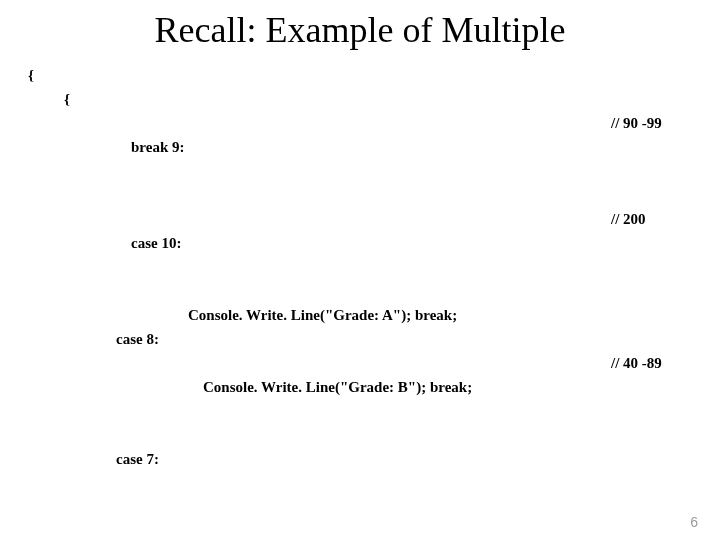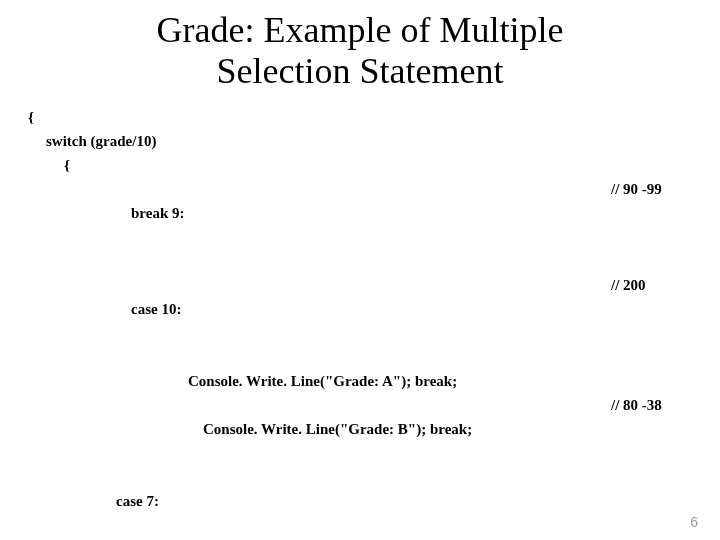--- a/index.html
+++ b/index.html
@@ -44,41 +44,40 @@
     right: 22px;
     font-size: 14px;
     color: #9a9a9a;
     font-family: Arial, sans-serif;
   }
 </style>
 </head>
 <body>
 
 <div class="title">
-  <span>Grade: Example of Multiple</span><br>
-  <span>Selection Statement</span>
+  <span>Recall: Example of Multiple</span><br>
 </div>
 
 <div class="code">
   <div class="line">{</div>
-  <div class="line ind1">switch (grade/10)</div>
   <div class="line ind2">{</div>
 
   <div class="line ind3">
     <span>break 9:</span>
     <span class="comment">// 90 -99</span>
   </div>
   <div class="line ind3">
     <span>case 10:</span>
     <span class="comment">// 200</span>
   </div>
   <div class="line ind4">Console. Write. Line("Grade: A"); break;</div>
 
+  <div class="line ind3">case 8:</div>
   <div class="line ind4">
     <span>Console. Write. Line("Grade: B"); break;</span>
-    <span class="comment">// 80 -38</span>
+    <span class="comment">// 40 -89</span>
   </div>
 
   <div class="line ind3">case 7:</div>
 
 </div>
 
 <div class="footer">6</div>
 
 </body></html>

